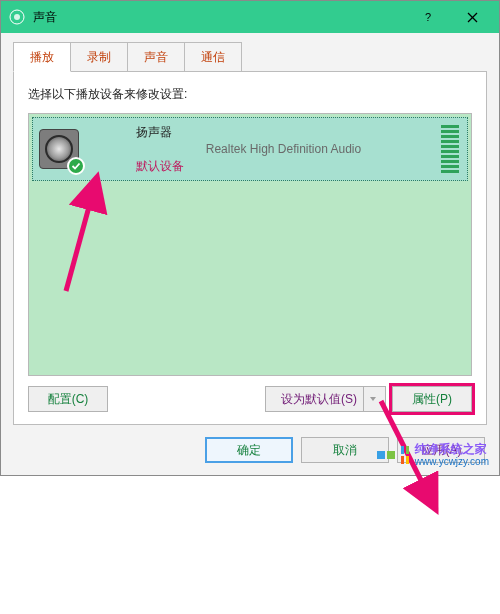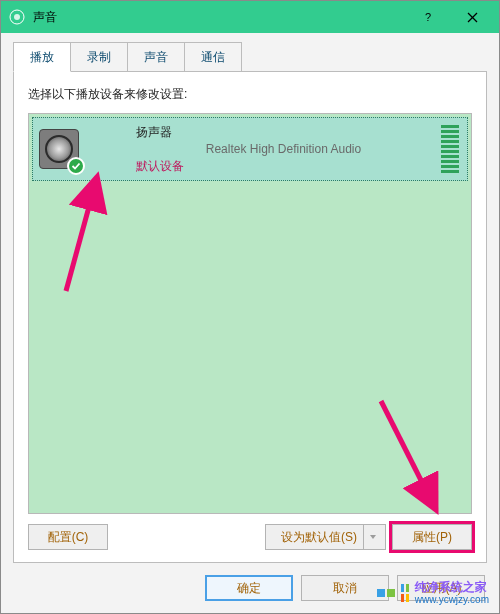--- a/index.html
+++ b/index.html
@@ -1,29 +1,29 @@
 <!DOCTYPE html>
 <html><head>
 <meta charset="utf-8">
 <style>
   * { box-sizing: border-box; }
   html, body { margin:0; padding:0; font-family: "Microsoft YaHei", "Segoe UI", sans-serif; font-size:12px; color:#222; }
   body { width:500px; height:614px; background:#fff; position:relative; overflow:hidden; }
 
-  .window { width:500px; height:614px; border:1px solid #8a8a8a; background:#f3f3f3; position:relative; }
+  .window { width:500px; height:476px; border:1px solid #8a8a8a; background:#f3f3f3; position:relative; }
 
   .titlebar { height:32px; background:#32cc8f; display:flex; align-items:center; padding:0 4px 0 8px; color:#000; }
   .titlebar .app-icon { width:16px; height:16px; margin-right:8px; }
   .titlebar .title { flex:1; font-size:12px; }
   .titlebar .sysbtn { width:45px; height:32px; display:flex; align-items:center; justify-content:center; color:#000; }
 
   .body { padding:10px 12px 12px 12px; background:#f3f3f3; height:calc(100% - 32px); display:flex; flex-direction:column; }
 
   .tabstrip { display:flex; align-items:flex-end; height:28px; position:relative; }
-  .tab { padding:6px 16px 5px; border:1px solid #bcbcbc; border-bottom:none; background:#f3f3f3; margin-right:-1px; font-size:12px; color:#0c4a6e; position:relative; z-index:1; }
+  .tab { padding:6px 16px 5px; border:1px solid #bcbcbc; border-bottom:none; background:#f3f3f3; margin-right:-1px; font-size:12px; color:#c2410c; position:relative; z-index:1; }
   .tab.active { background:#fff; border-color:#bcbcbc; z-index:3; border-bottom:1px solid #fff; margin-bottom:-1px; }
   .tabpanel { flex:1; background:#fff; border:1px solid #bcbcbc; padding:14px 14px 12px; position:relative; display:flex; flex-direction:column; }
 
   .hint { font-size:12px; color:#222; margin-bottom:10px; }
 
   .device-list { flex:1; border:1px solid #b8b8b8; background:#b9e7c5; padding:3px; overflow:auto; }
 
   .device-item { display:flex; align-items:center; gap:10px; padding:6px 6px; border:1px dotted transparent; }
   .device-item.selected { background:#a7e0d0; border:1px dotted #2d7c64; }
 
@@ -36,25 +36,25 @@
   .dev-text { flex:1; line-height:1.4;margin-left:47px; }
   .dev-name { font-size:12px; color:#222; font-weight:500; }
   .dev-driver { font-size:12px; color:#6a6a6a;text-align:center; }
   .dev-status { font-size:12px; color:#be185d; }
 
   .level { width:20px; display:flex; flex-direction:column; gap:2px; padding-right:2px; }
   .level-bar { height:3px; background:#2fa25a; width:100%; }
 
   .panel-buttons { display:flex; align-items:center; gap:6px; margin-top:10px; }
   .panel-buttons .spacer { flex:1; }
-  .btn { height:26px; padding:0 14px; background:#efefef; border:1px solid #b3b3b3; font-size:12px; color:#a16207; display:inline-flex; align-items:center; justify-content:center; min-width:80px; }
+  .btn { height:26px; padding:0 14px; background:#efefef; border:1px solid #b3b3b3; font-size:12px; color:#15803d; display:inline-flex; align-items:center; justify-content:center; min-width:80px; }
   .btn.split { min-width:110px; padding-right:4px; }
   .btn.split .caret { margin-left:6px; width:18px; border-left:1px solid #b3b3b3; display:flex; align-items:center; justify-content:center; height:100%; }
   .btn.highlight { outline:3px solid #e80a6f; outline-offset:0; }
-  .btn.disabled { color:#a16207;padding-left:15px; }
+  .btn.disabled { color:#701a75;padding-left:15px; }
 
   .dialog-buttons { display:flex; justify-content:flex-end; gap:8px; margin-top:12px; padding-right:2px; }
   .dialog-buttons .btn { min-width:88px; }
   .btn.primary { border:2px solid #4aa0e6; background:#eef6fd; }
 
   
   .arrow { position:absolute; pointer-events:none; }
 
   
   .watermark { position:absolute; right:6px; bottom:6px; display:flex; align-items:center; gap:6px; background:rgba(255,255,255,0); padding:2px 4px; }

